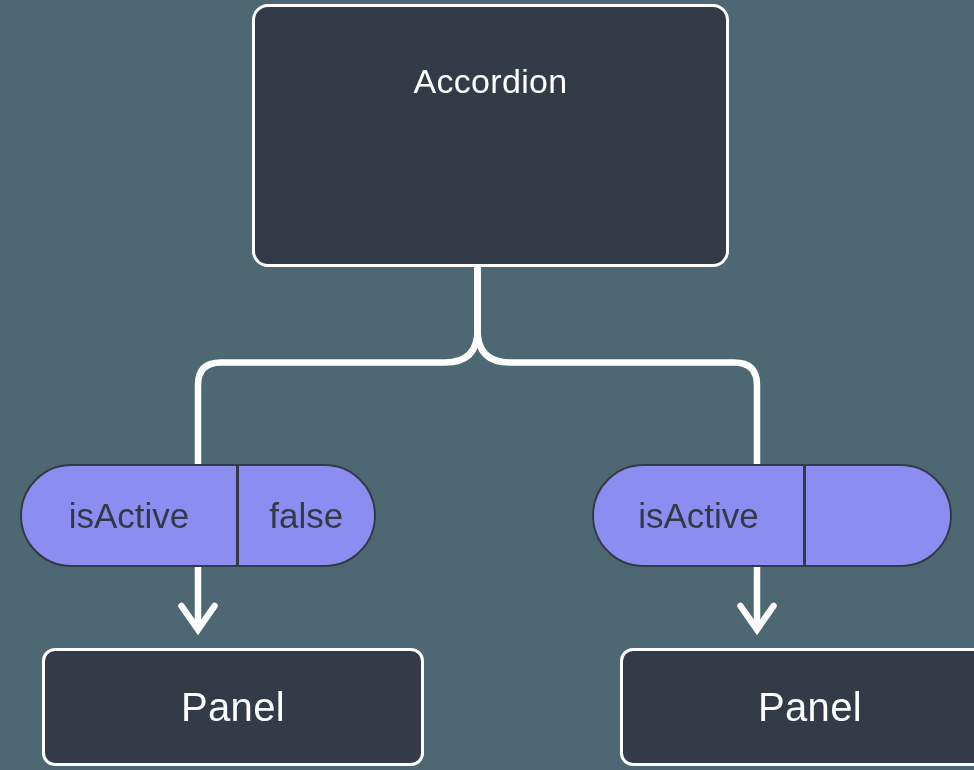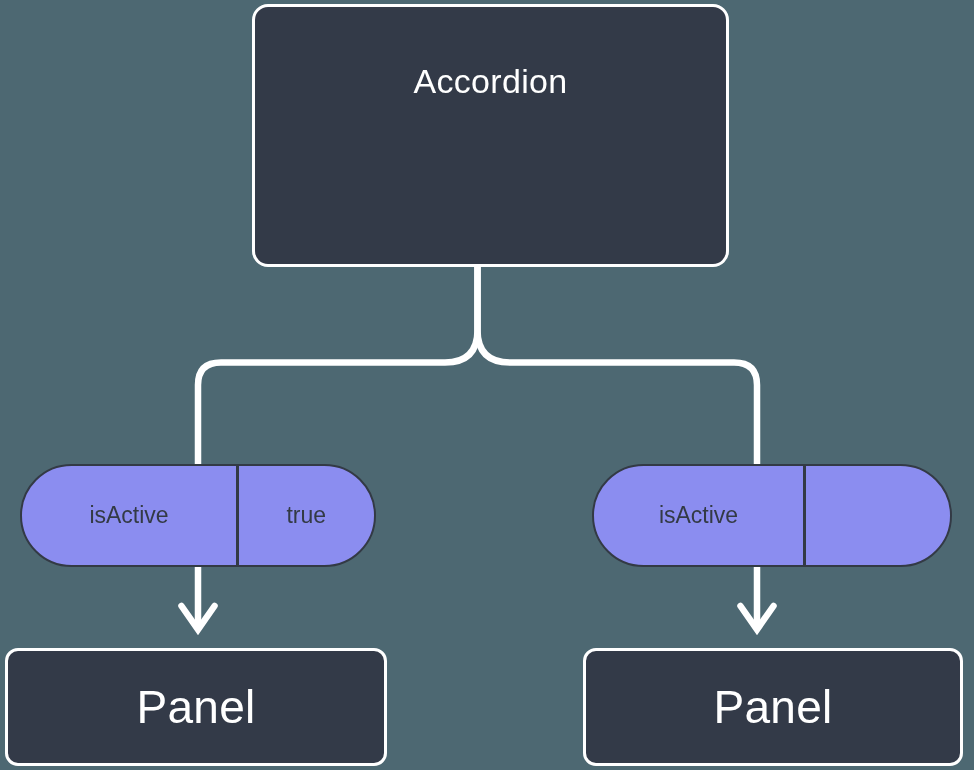--- a/index.html
+++ b/index.html
@@ -90,42 +90,43 @@
     position: absolute;
     box-sizing: border-box;
     top: 464px;
     height: 103px;
     background: var(--accent-purple, #8B8DF0);
     border: 2.5px solid var(--pill-text-dark, #333A45);
     border-radius: 60px;
     display: flex;
     align-items: stretch;
     color: var(--pill-text-dark, #333A45);
-    font-size: 23px;
+    font-size: 35px;
     z-index: 2;
   }
   #prop-pill-left { left: 20px; width: 356px; }
   #prop-pill-right { left: 592px; width: 360px; }
   #prop-pill-left .seg-name { width: 214px; }
   #prop-pill-right .seg-name { width: 209px; }
   .prop-pill .seg-value { flex: 1; }
   .prop-pill .pill-divider {
     width: 2.5px;
     background: var(--pill-text-dark, #333A45);
   }
   
   .panel-node {
     border-radius: 13px;
     display: flex;
     align-items: center;
     justify-content: center;
     color: #FFFFFF;
-    font-size: 46px;
+    font-size: 40px;
     font-weight: 500;
     letter-spacing: 0.3px;
+    margin-left: 37px;
   }
   #panel-left { left: 5px; top: 648px; width: 382px; height: 118px; }
   #panel-right { left: 583px; top: 648px; width: 380px; height: 118px; }
 </style>
 </head>
 <body>
 
 <div id="canvas">
 
   <svg id="connector-svg" viewBox="0 0 974 770" xmlns="http://www.w3.org/2000/svg">
@@ -137,21 +138,21 @@
     <path class="conn-arrow" d="M 740.5 606 L 757 629.5 L 773.5 606"></path>
   </svg>
 
   <div id="root-node" class="node">
     <div class="node-title">Accordion</div>
   </div>
 
   <div id="prop-pill-left" class="prop-pill">
     <div class="pill-seg seg-name">isActive</div>
     <div class="pill-divider"></div>
-    <div class="pill-seg seg-value">true</div>
+    <div class="pill-seg seg-value">false</div>
   </div>
 
   <div id="prop-pill-right" class="prop-pill">
     <div class="pill-seg seg-name">isActive</div>
     <div class="pill-divider"></div>
   </div>
 
   <div id="panel-left" class="node panel-node">
     <span>Panel</span>
   </div>

